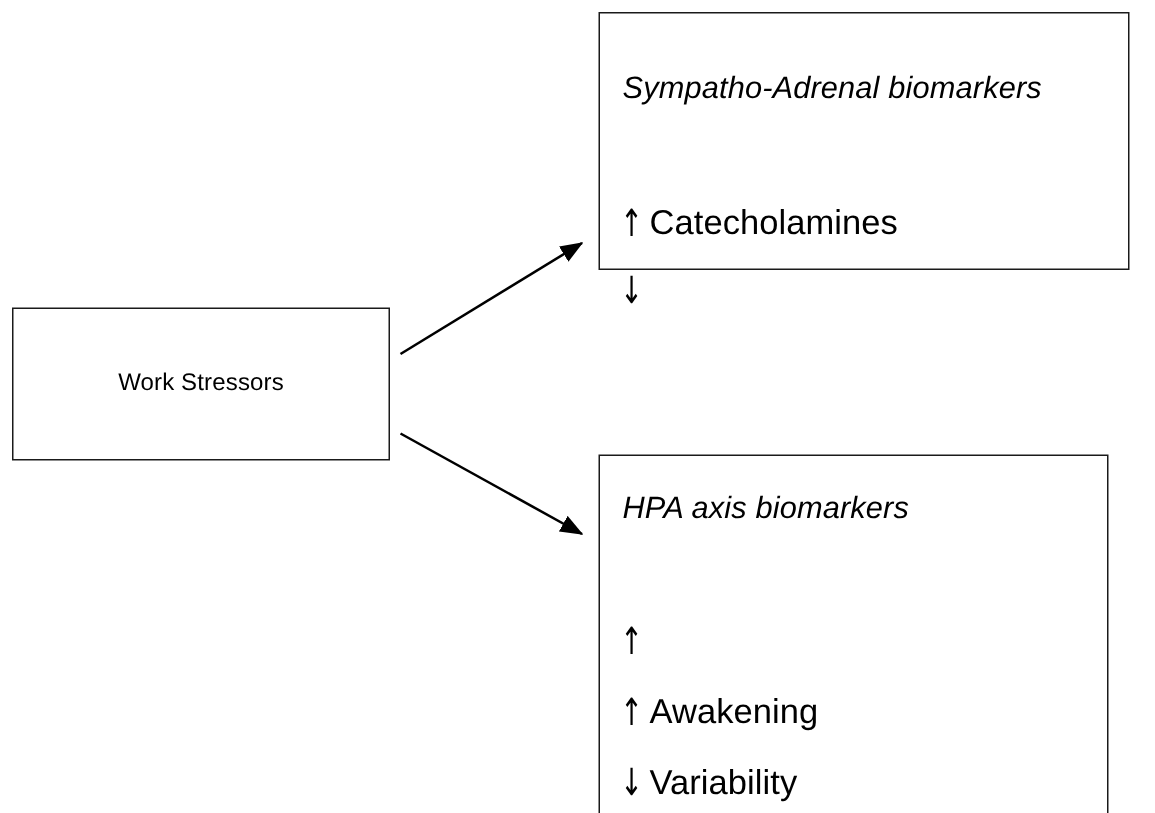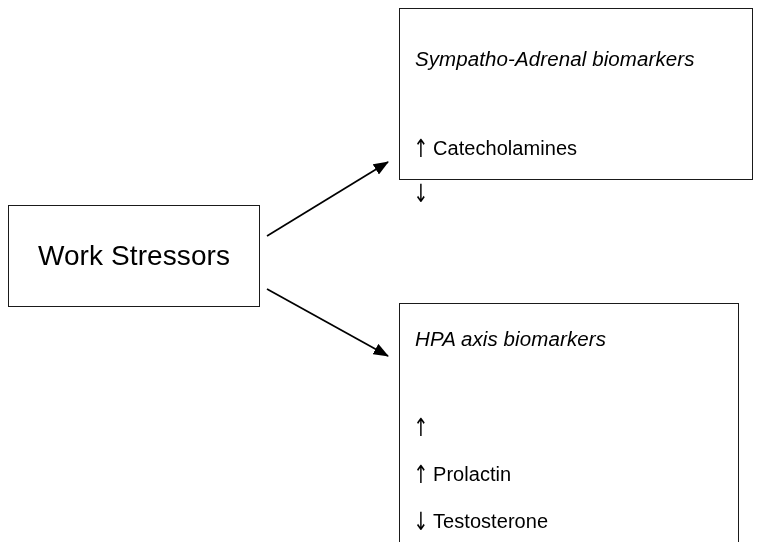--- a/index.html
+++ b/index.html
@@ -29,21 +29,21 @@
   #box-source {
     left: 8px;
     top: 205px;
     width: 252px;
     height: 102px;
     display: flex;
     align-items: center;
     justify-content: center;
   }
   #box-source .node-label {
-    font-size: 28px;
+    font-size: 16px;
     letter-spacing: 0.1px;
     white-space: nowrap;
   }
   
   #box-sympatho {
     left: 399px;
     top: 8px;
     width: 354px;
     height: 172px;
   }
@@ -94,21 +94,21 @@
     display: inline-block;
     width: 18px;
     flex: 0 0 18px;
     text-align: center;
     font-size: 25px;
     line-height: 1;
     font-family: "DejaVu Sans", sans-serif;
     transform: scaleX(0.72);
   }
   .marker-name {
-    font-size: 20px;
+    font-size: 23px;
     letter-spacing: 0.05px;
   }
   .gap-wide { margin-left: 4px; }
   .gap-tight { margin-left: 0px; }
 
   #arrow-layer {
     position: absolute;
     left: 0;
     top: 0;
     width: 770px;
@@ -152,23 +152,23 @@
 
   <div class="node-box" id="box-hpa">
     <div class="panel-inner">
       <div class="panel-title">HPA axis biomarkers</div>
       <ul class="marker-list" id="list-hpa">
         <li class="marker-item">
           <span class="dir-arrow">↑</span>
         </li>
         <li class="marker-item">
           <span class="dir-arrow">↑</span>
-          <span class="marker-name gap-wide">Prolactin</span>
+          <span class="marker-name gap-wide">Awakening</span>
         </li>
         <li class="marker-item">
           <span class="dir-arrow">↓</span>
-          <span class="marker-name gap-wide">Testosterone</span>
+          <span class="marker-name gap-wide">Variability</span>
         </li>
       </ul>
     </div>
   </div>
 
 </div>
 
 </body></html>

